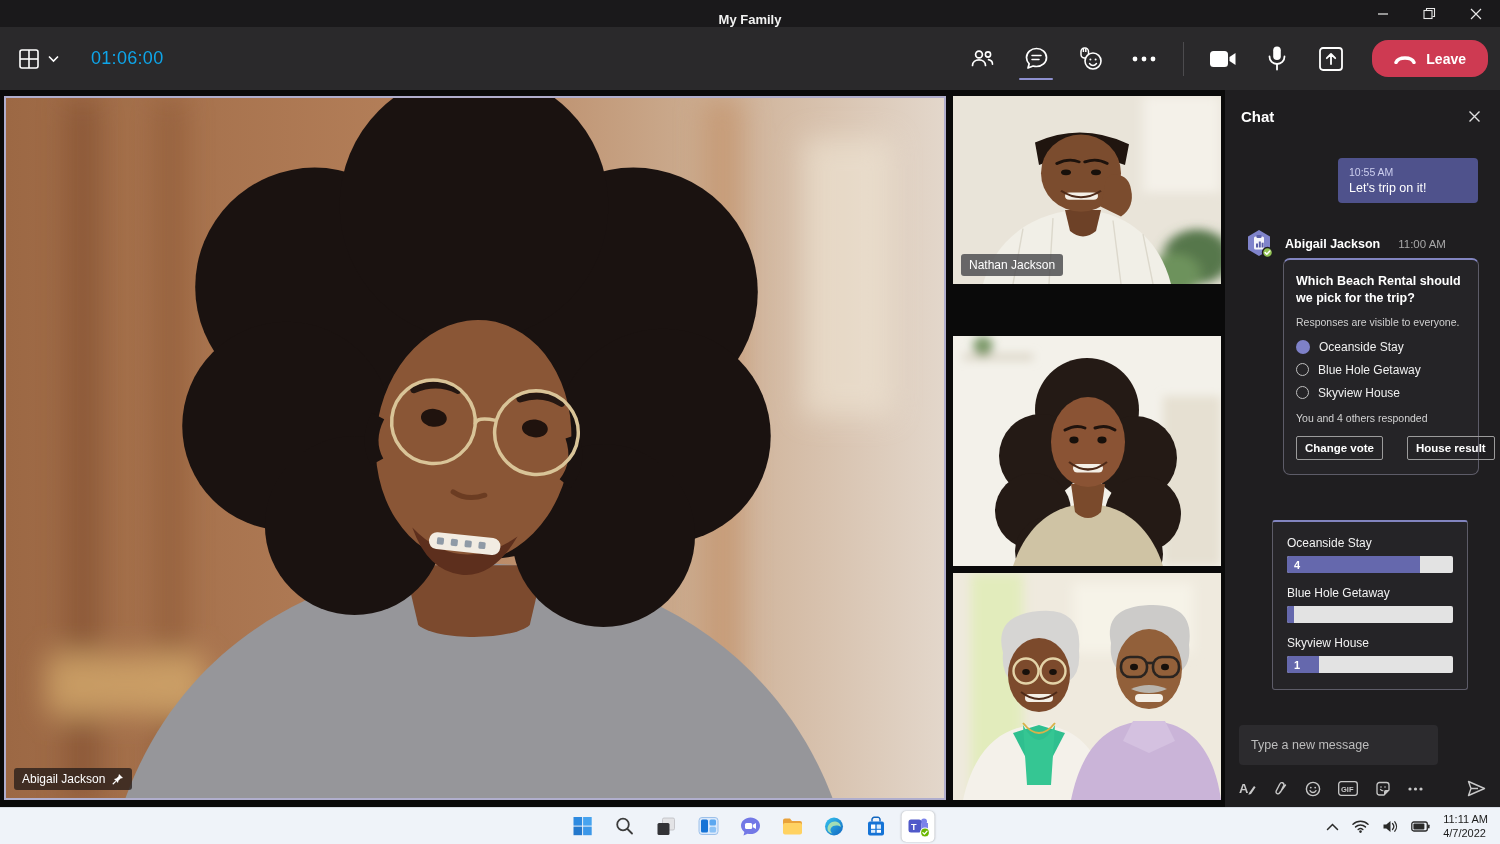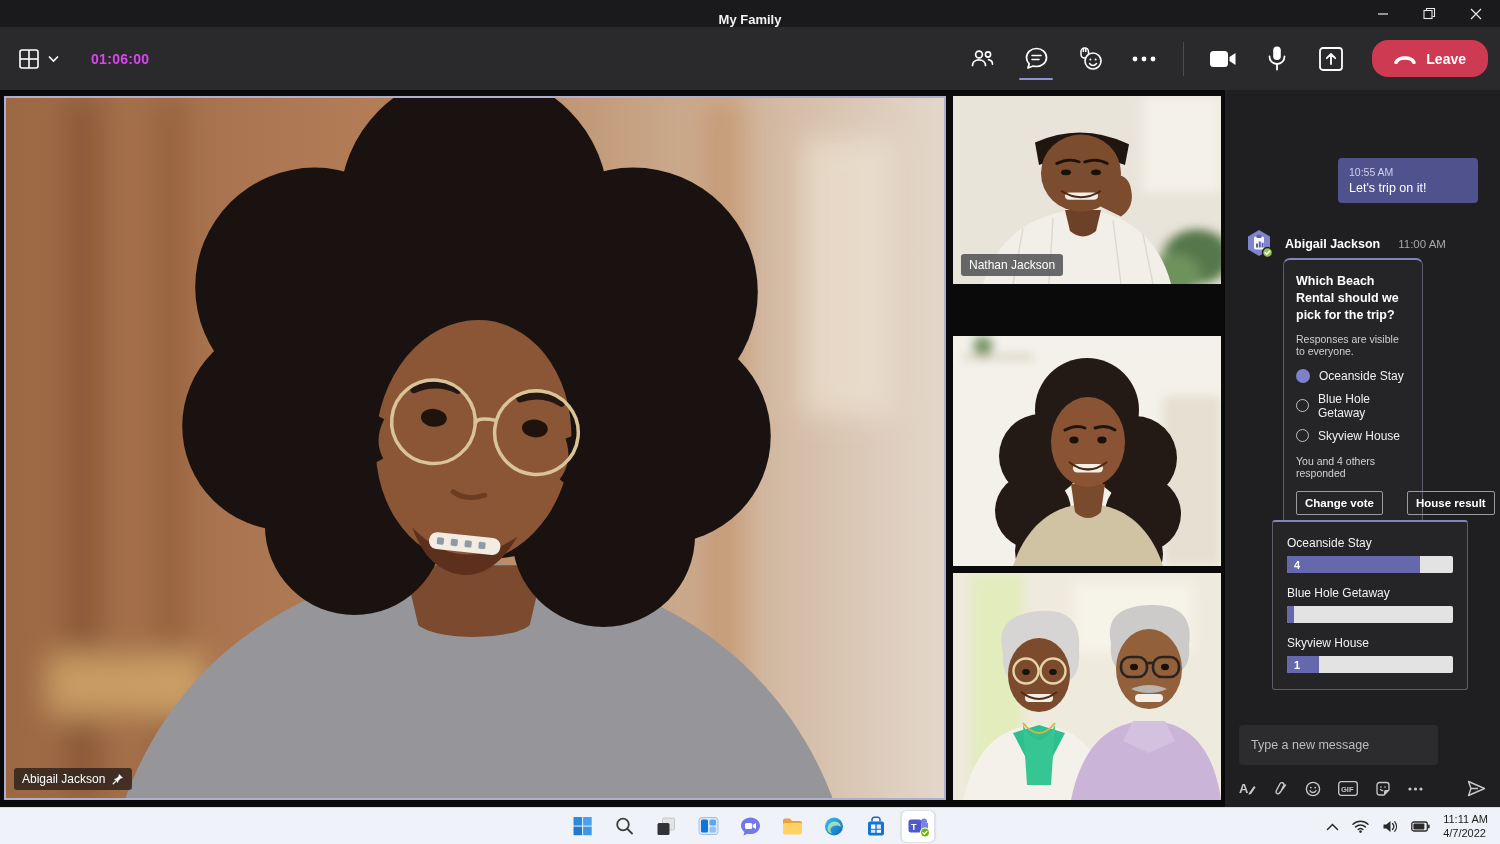--- a/index.html
+++ b/index.html
@@ -11,21 +11,21 @@
   .titlebar { position:absolute; left:0; top:0; width:1500px; height:38px; background:#1a191b;
     display:flex; align-items:center; justify-content:center; }
   .titlebar .title { color:#f2f2f2; font-size:13px; font-weight:600; }
   .wincontrols { position:absolute; right:8px; top:0; height:27px; display:flex; align-items:center; gap:34px; padding-right:10px; }
   .wincontrols svg { display:block; }
 
   
   .controlbar { position:absolute; left:0; top:27px; width:1500px; height:63px; background:#2a292b;
     display:flex; align-items:center; }
   .cb-left { display:flex; align-items:center; gap:10px; padding-left:14px; }
-  .timer { color:#d946ef; font-size:14px; letter-spacing:.3px; margin-left:18px;font-weight:bold; }
+  .timer { color:#0ea5e9; font-size:18px; letter-spacing:.3px; margin-left:18px; }
   .cb-right { position:absolute; right:12px; top:0; height:63px; display:flex; align-items:center; gap:8px; }
   .cb-btn { width:46px; height:46px; display:flex; align-items:center; justify-content:center; position:relative;
     border-radius:4px; cursor:pointer; }
   .cb-btn.active::after { content:""; position:absolute; left:6px; right:6px; bottom:2px; height:2px;
     background:#8e90cf; border-radius:2px; }
   .cb-divider { width:1px; height:34px; background:#4c4b4e; margin:0 8px; }
   .leave-btn { height:37px; padding:0 22px; background:#ce3a52; border-radius:16px; display:flex;
     align-items:center; gap:10px; color:#fff; font-size:14px; font-weight:600; cursor:pointer; margin-left:10px; }
 
   
@@ -50,21 +50,21 @@
   .bubble-out { position:absolute; right:22px; top:68px; width:140px; background:#4f528c; border-radius:4px;
     padding:8px 11px; }
   .bubble-time { color:#ccceee; font-size:10.5px; margin-bottom:3px; }
   .bubble-text { color:#fff; font-size:12.5px; }
 
   .sender-row { position:absolute; left:18px; top:138px; display:flex; align-items:center; gap:10px; }
   .forms-avatar { position:relative; width:32px; height:32px; }
   .sender-name { color:#fff; font-size:12.5px; font-weight:700; }
   .sender-time { color:#a8a8a8; font-size:11.5px; margin-left:8px; }
 
-  .poll-card { position:absolute; left:58px; top:168px; width:140px; background:#252427;
+  .poll-card { position:absolute; left:58px; top:168px; width:196px; background:#252427;
     border:1px solid #5d5c68; border-top:2px solid #8285c0; border-radius:7px; padding:13px 12px 14px 12px; }
   .poll-q { color:#fff; font-size:12.5px; font-weight:700; line-height:1.35; }
   .poll-note { color:#cfcfcf; font-size:10.5px; margin-top:9px; }
   .poll-options { margin-top:12px; display:flex; flex-direction:column; gap:9px; }
   .opt { display:flex; align-items:center; gap:9px; cursor:pointer; }
   .radio { width:13px; height:13px; border-radius:50%; border:1.5px solid #bfbfbf; flex:0 0 auto; }
   .radio.sel { border:none; background:#7e81c8; width:14px; height:14px; }
   .opt-label { color:#f0f0f0; font-size:12px; }
   .responded { color:#d3d3d3; font-size:10.5px; margin-top:12px; }
   .poll-btns { display:flex; gap:24px; margin-top:12px; }
@@ -379,20 +379,28 @@
         <line x1="194" y1="90" x2="200" y2="90" stroke="#2a2420" stroke-width="2.6"></line>
         <ellipse cx="181" cy="94" rx="4" ry="3.2" fill="#17100b"></ellipse>
         <ellipse cx="212" cy="94" rx="4" ry="3.2" fill="#17100b"></ellipse>
         <path d="M178 116 q18 -8 36 0 q-18 8 -36 0 Z" fill="#b9b4ad"></path>
         <rect x="182" y="121" width="28" height="8" rx="4" fill="#f4efe6"></rect>
       </svg>
     </div>
   </div>
 
   <div class="chatpanel">
+    <div class="chat-header">
+      <span class="chat-title">Chat</span>
+      <span class="chat-close">
+        <svg width="13" height="13" viewBox="0 0 13 13">
+            <path d="M1.5 1.5 L11.5 11.5 M11.5 1.5 L1.5 11.5" stroke="#e0e0e0" stroke-width="1.4"></path>
+          </svg>
+      </span>
+    </div>
 
     <div class="bubble-out">
       <div class="bubble-time">10:55 AM</div>
       <div class="bubble-text">Let's trip on it!</div>
     </div>
 
     <div class="sender-row">
       <span class="forms-avatar">
         <svg width="32" height="32" viewBox="0 0 32 32">
           <path d="M16 2 L27 8.5 V21.5 L16 28 L5 21.5 V8.5 Z" fill="#8084cb"></path>

